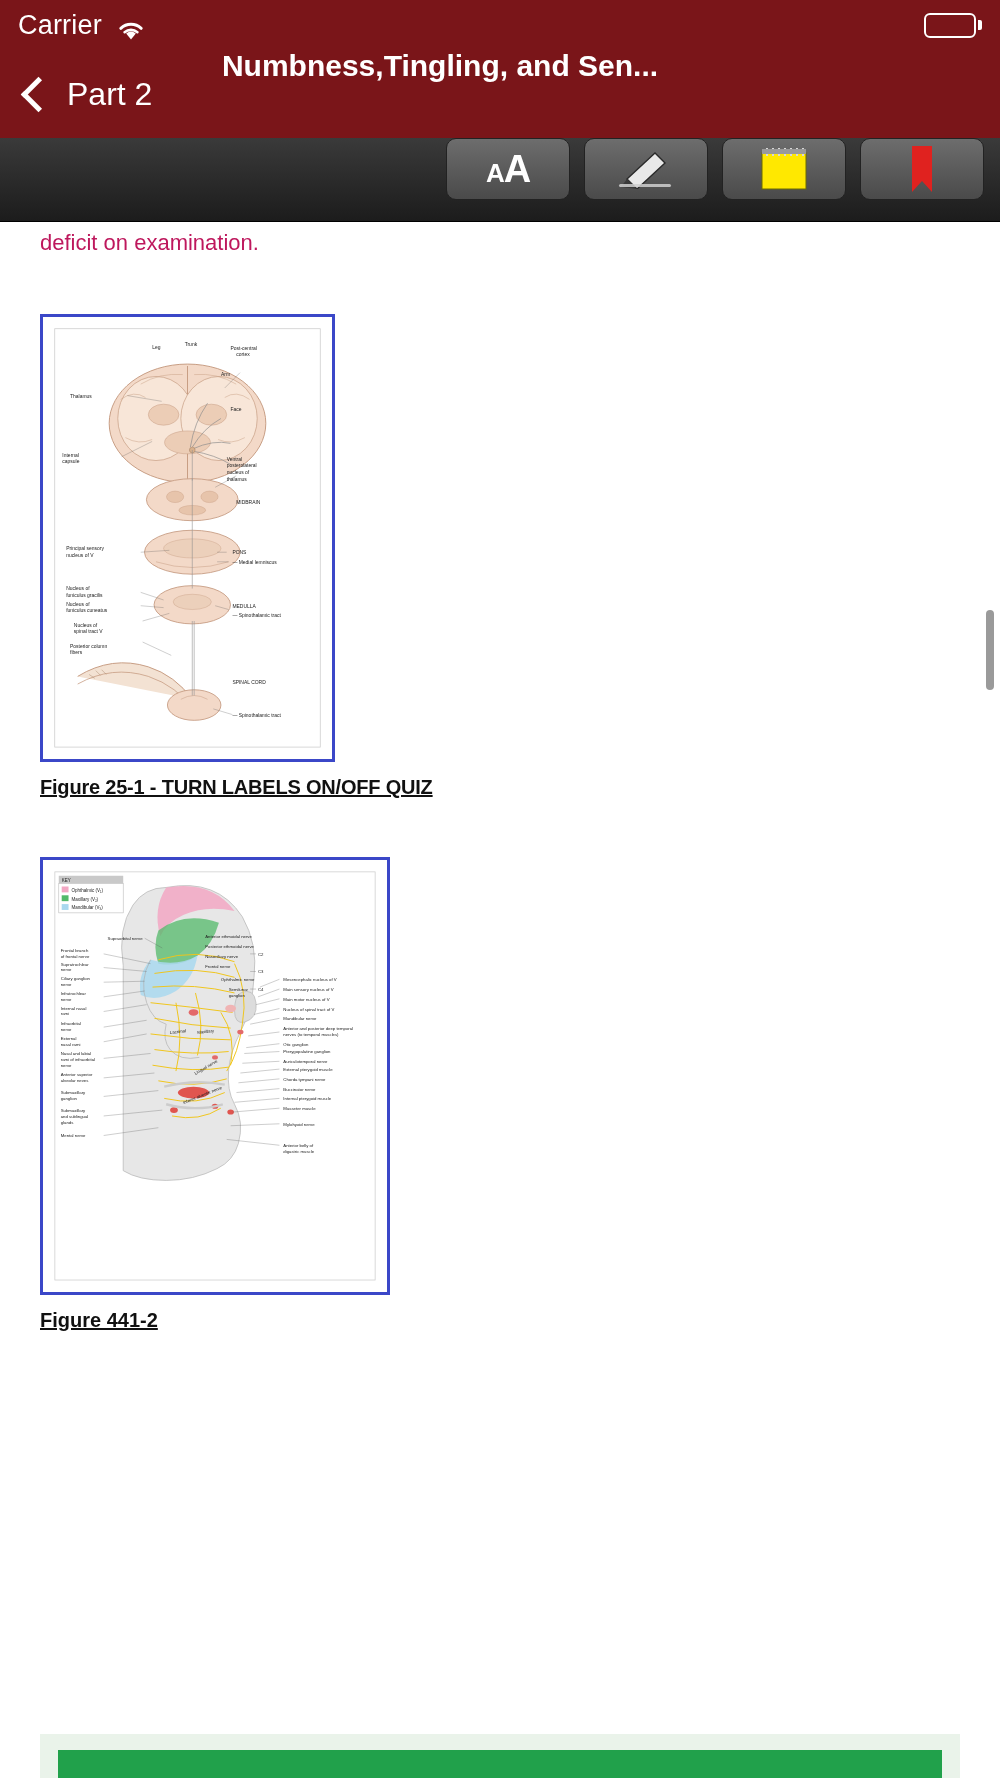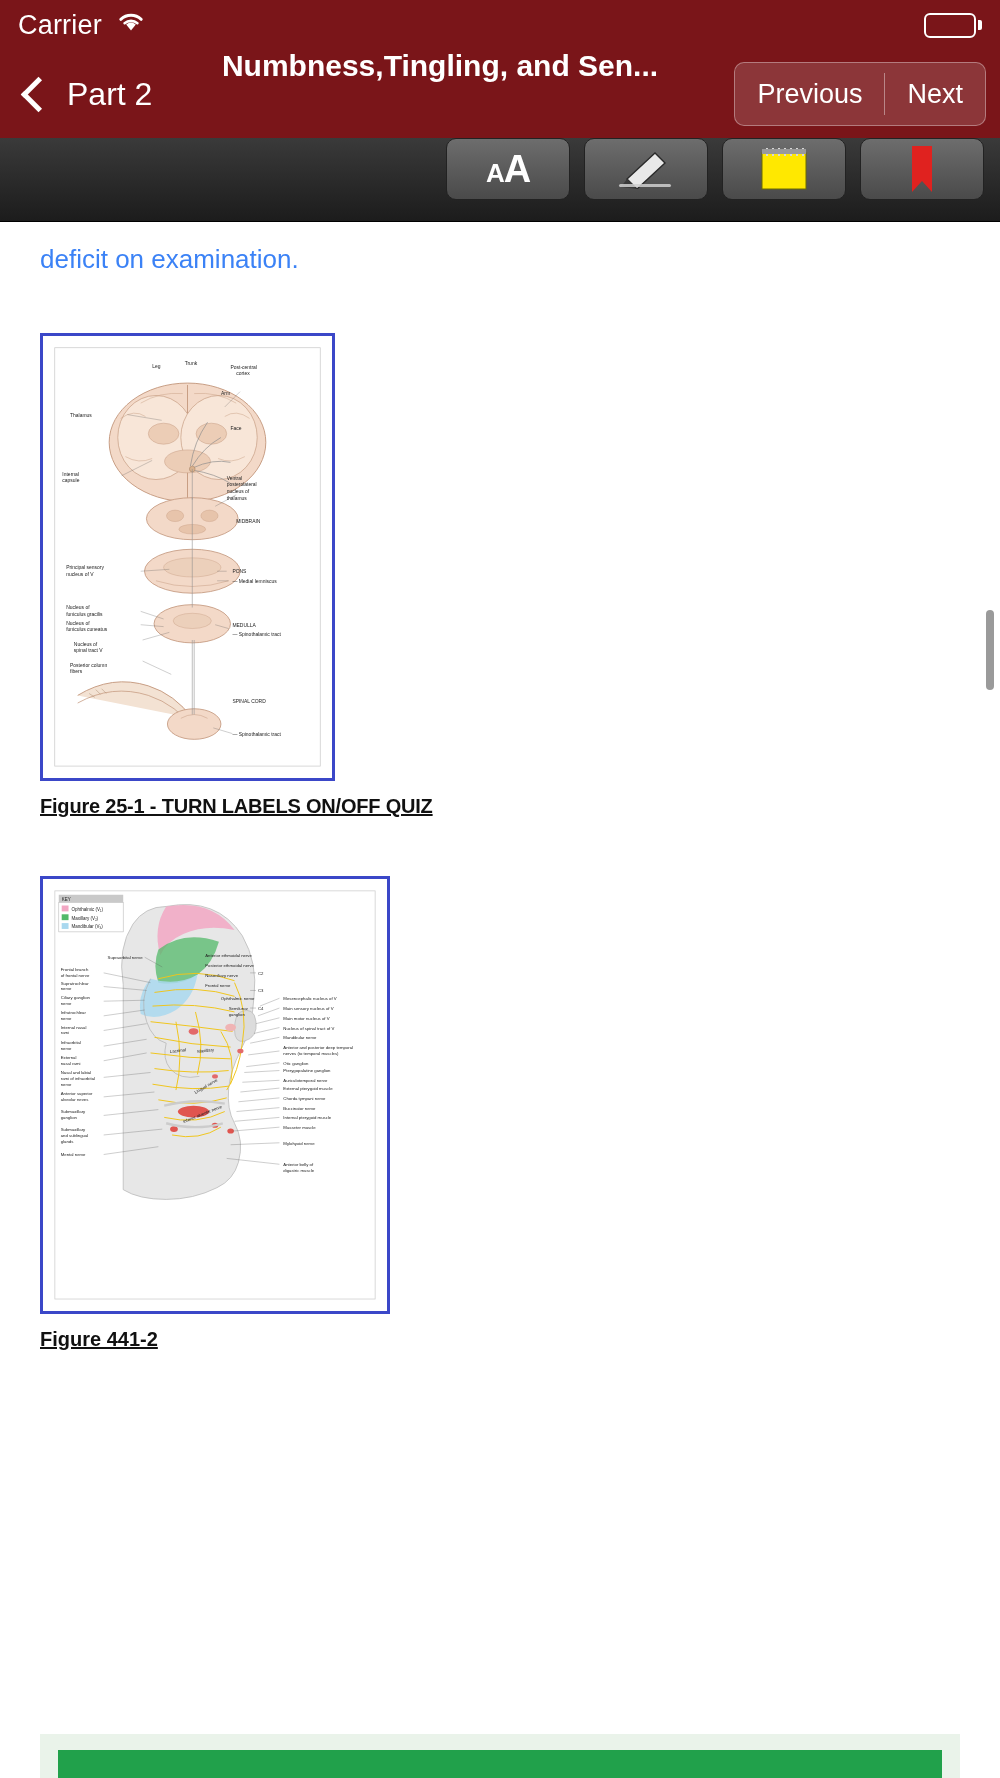--- a/index.html
+++ b/index.html
@@ -22,21 +22,21 @@
     height: 50px;
     background: #7a1519;
     color: #ffffff;
     display: flex;
     align-items: center;
     padding: 0 18px;
     box-sizing: border-box;
   }
   .carrier-group {
     display: flex;
-    align-items: flex-start;
+    align-items: flex-end;
     gap: 14px;
   }
   .carrier-text {
     font-size: 27px;
     letter-spacing: 0.2px;
   }
   .wifi-icon svg { display: block; }
   .status-time {
     position: absolute;
     left: 0; right: 0;
@@ -175,23 +175,23 @@
   }
   .pen-icon svg, .bookmark-icon svg, .note-icon svg { display:block; }
 
   
   .content {
     position: relative;
     padding: 0 40px;
     box-sizing: border-box;
   }
   .body-text {
-    font-size: 26px;
-    color: #3b82f6;
-    margin-top: 22px;
+    font-size: 22px;
+    color: #be185d;
+    margin-top: 8px;
     margin-bottom: 0;
   }
   .figure-block { margin-top: 58px; }
   .fig-frame {
     border: 3px solid #3b47c8;
     background: #ffffff;
     box-sizing: border-box;
     padding: 6px;
   }
   .fig1 { width: 295px; }
@@ -261,25 +261,20 @@
   </div>
 
   <div class="nav-bar">
     <div class="back-button">
       <span class="chevron-left"></span>
       <span class="back-label">Part 2</span>
     </div>
     <div class="nav-title">
       <span>Numbness,</span>
       <span>Tingling, and Sen...</span>
-    </div>
-    <div class="nav-right">
-      <div class="seg">Previous</div>
-      <div class="divider"></div>
-      <div class="seg">Next</div>
     </div>
   </div>
 
   <div class="toolbar">
     <div class="tb-btn">
       <span class="tb-aa">
         <span class="small">A</span><span class="big">A</span>
       </span>
     </div>
     <div class="tb-btn">

